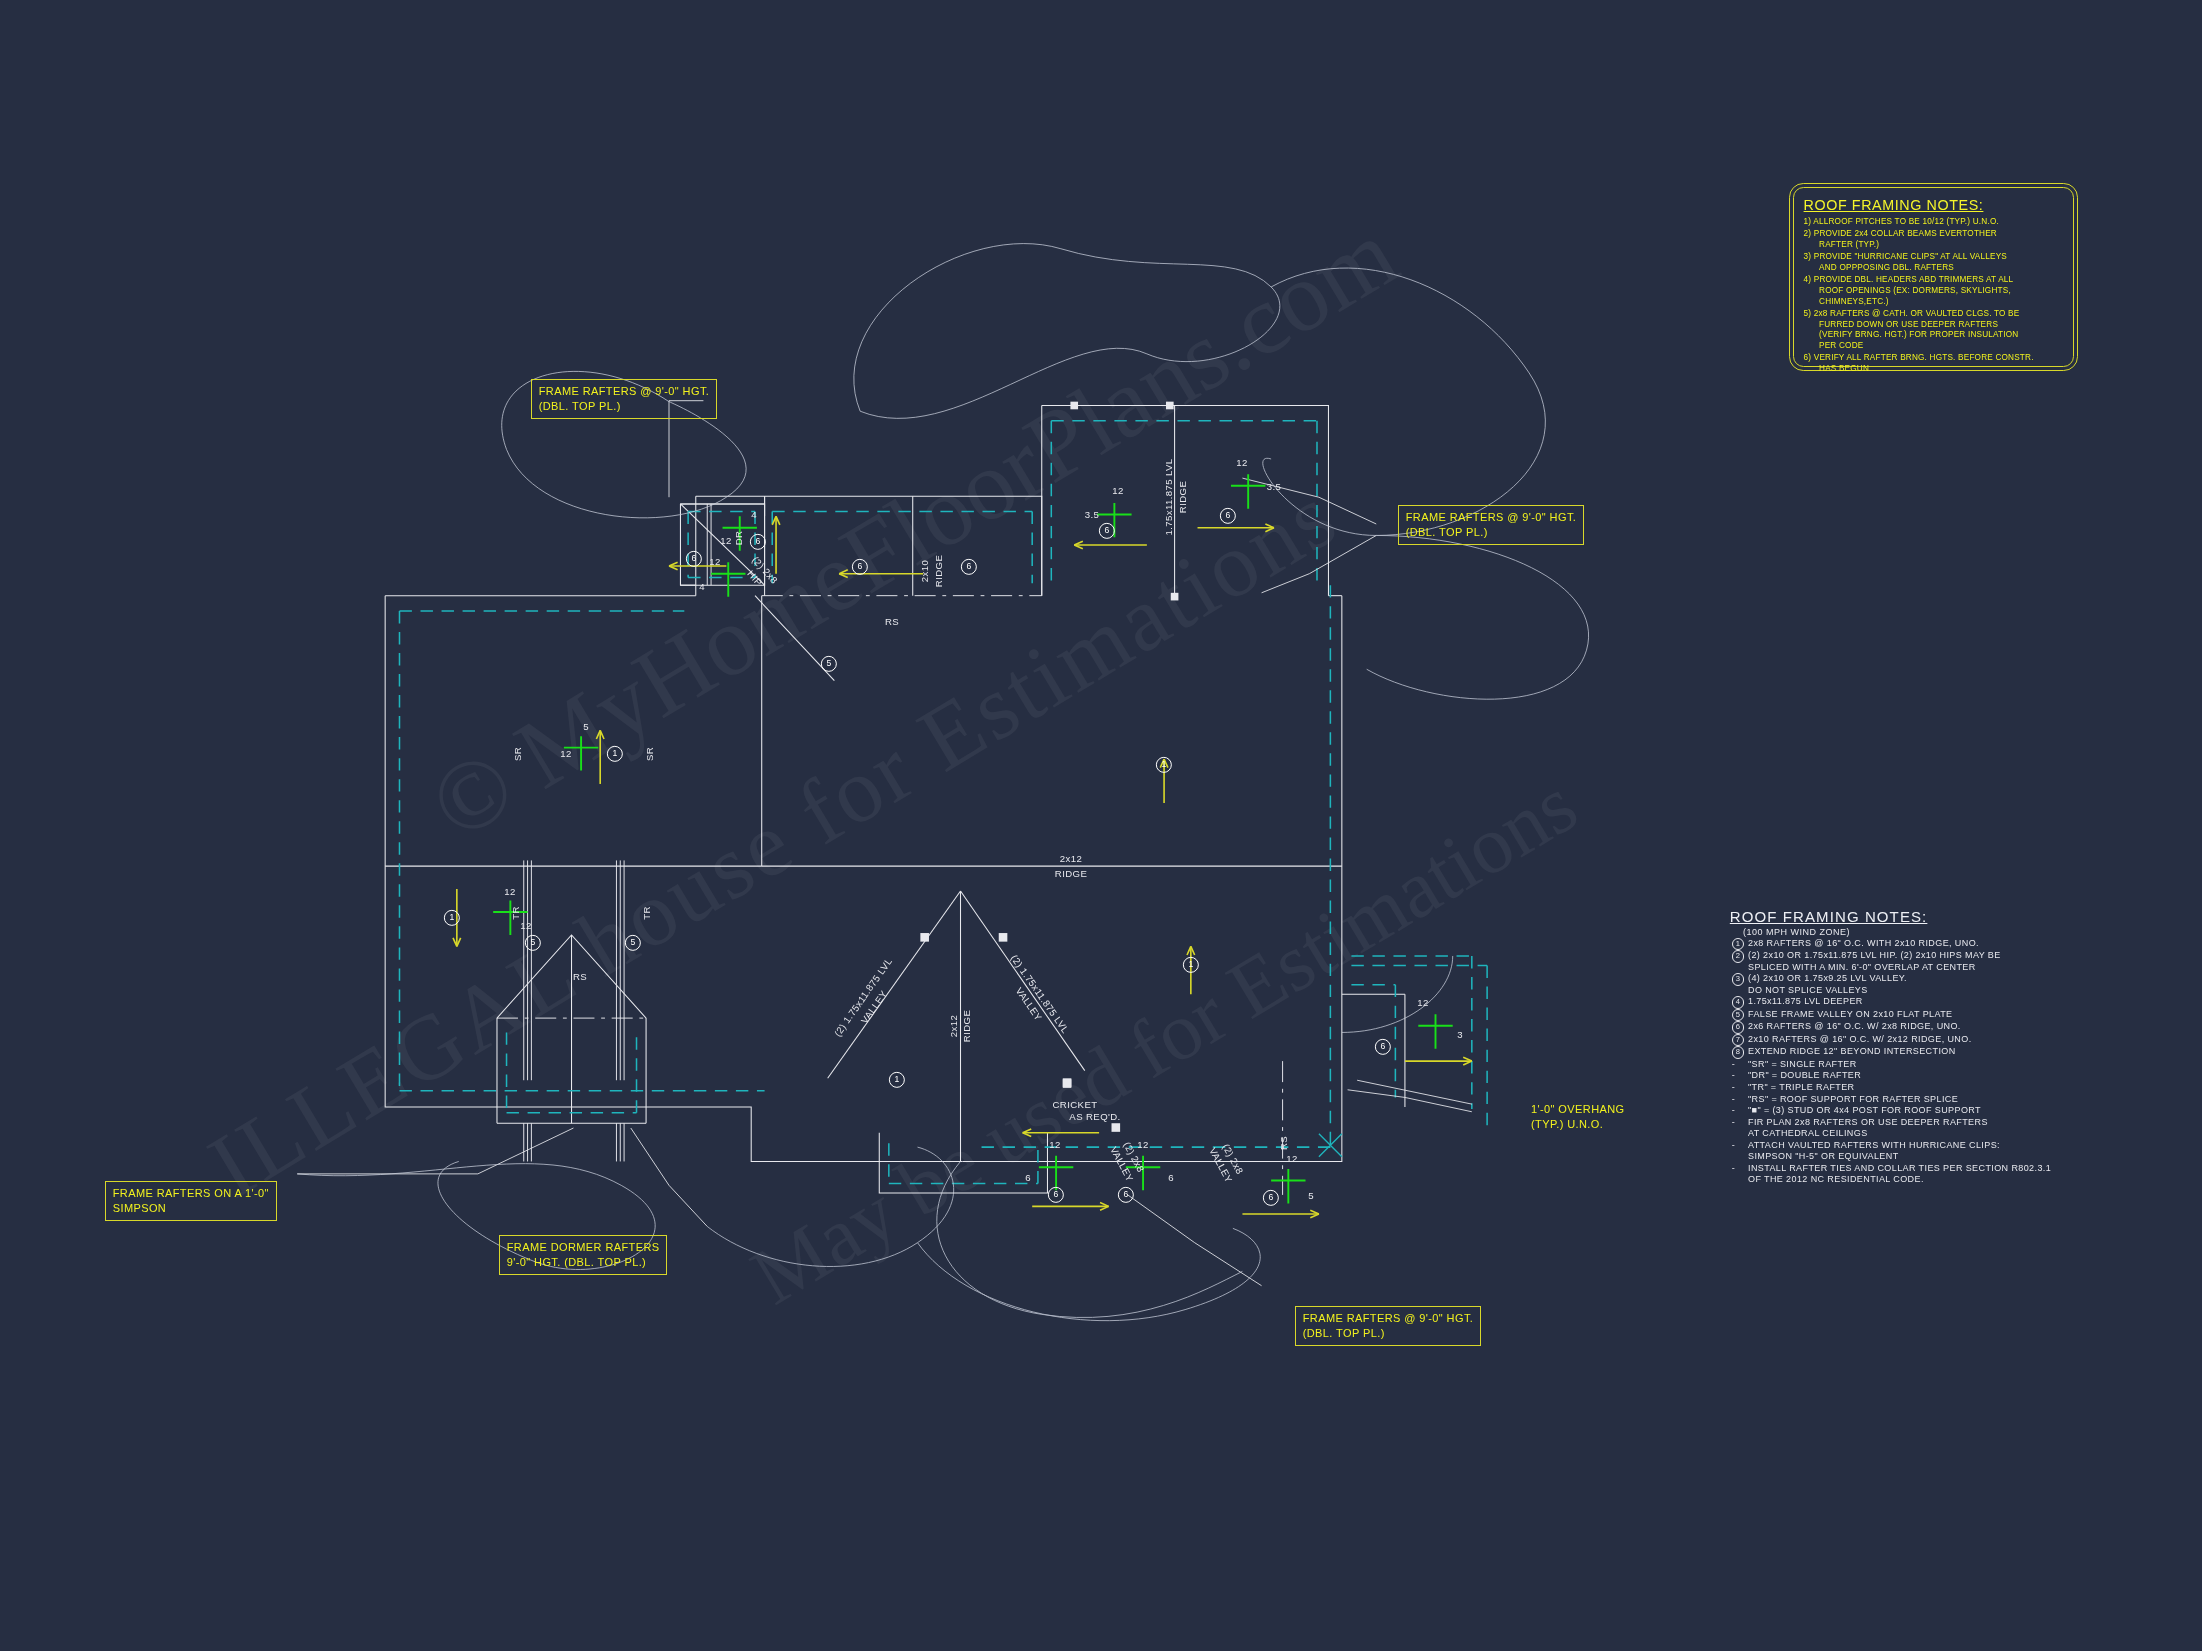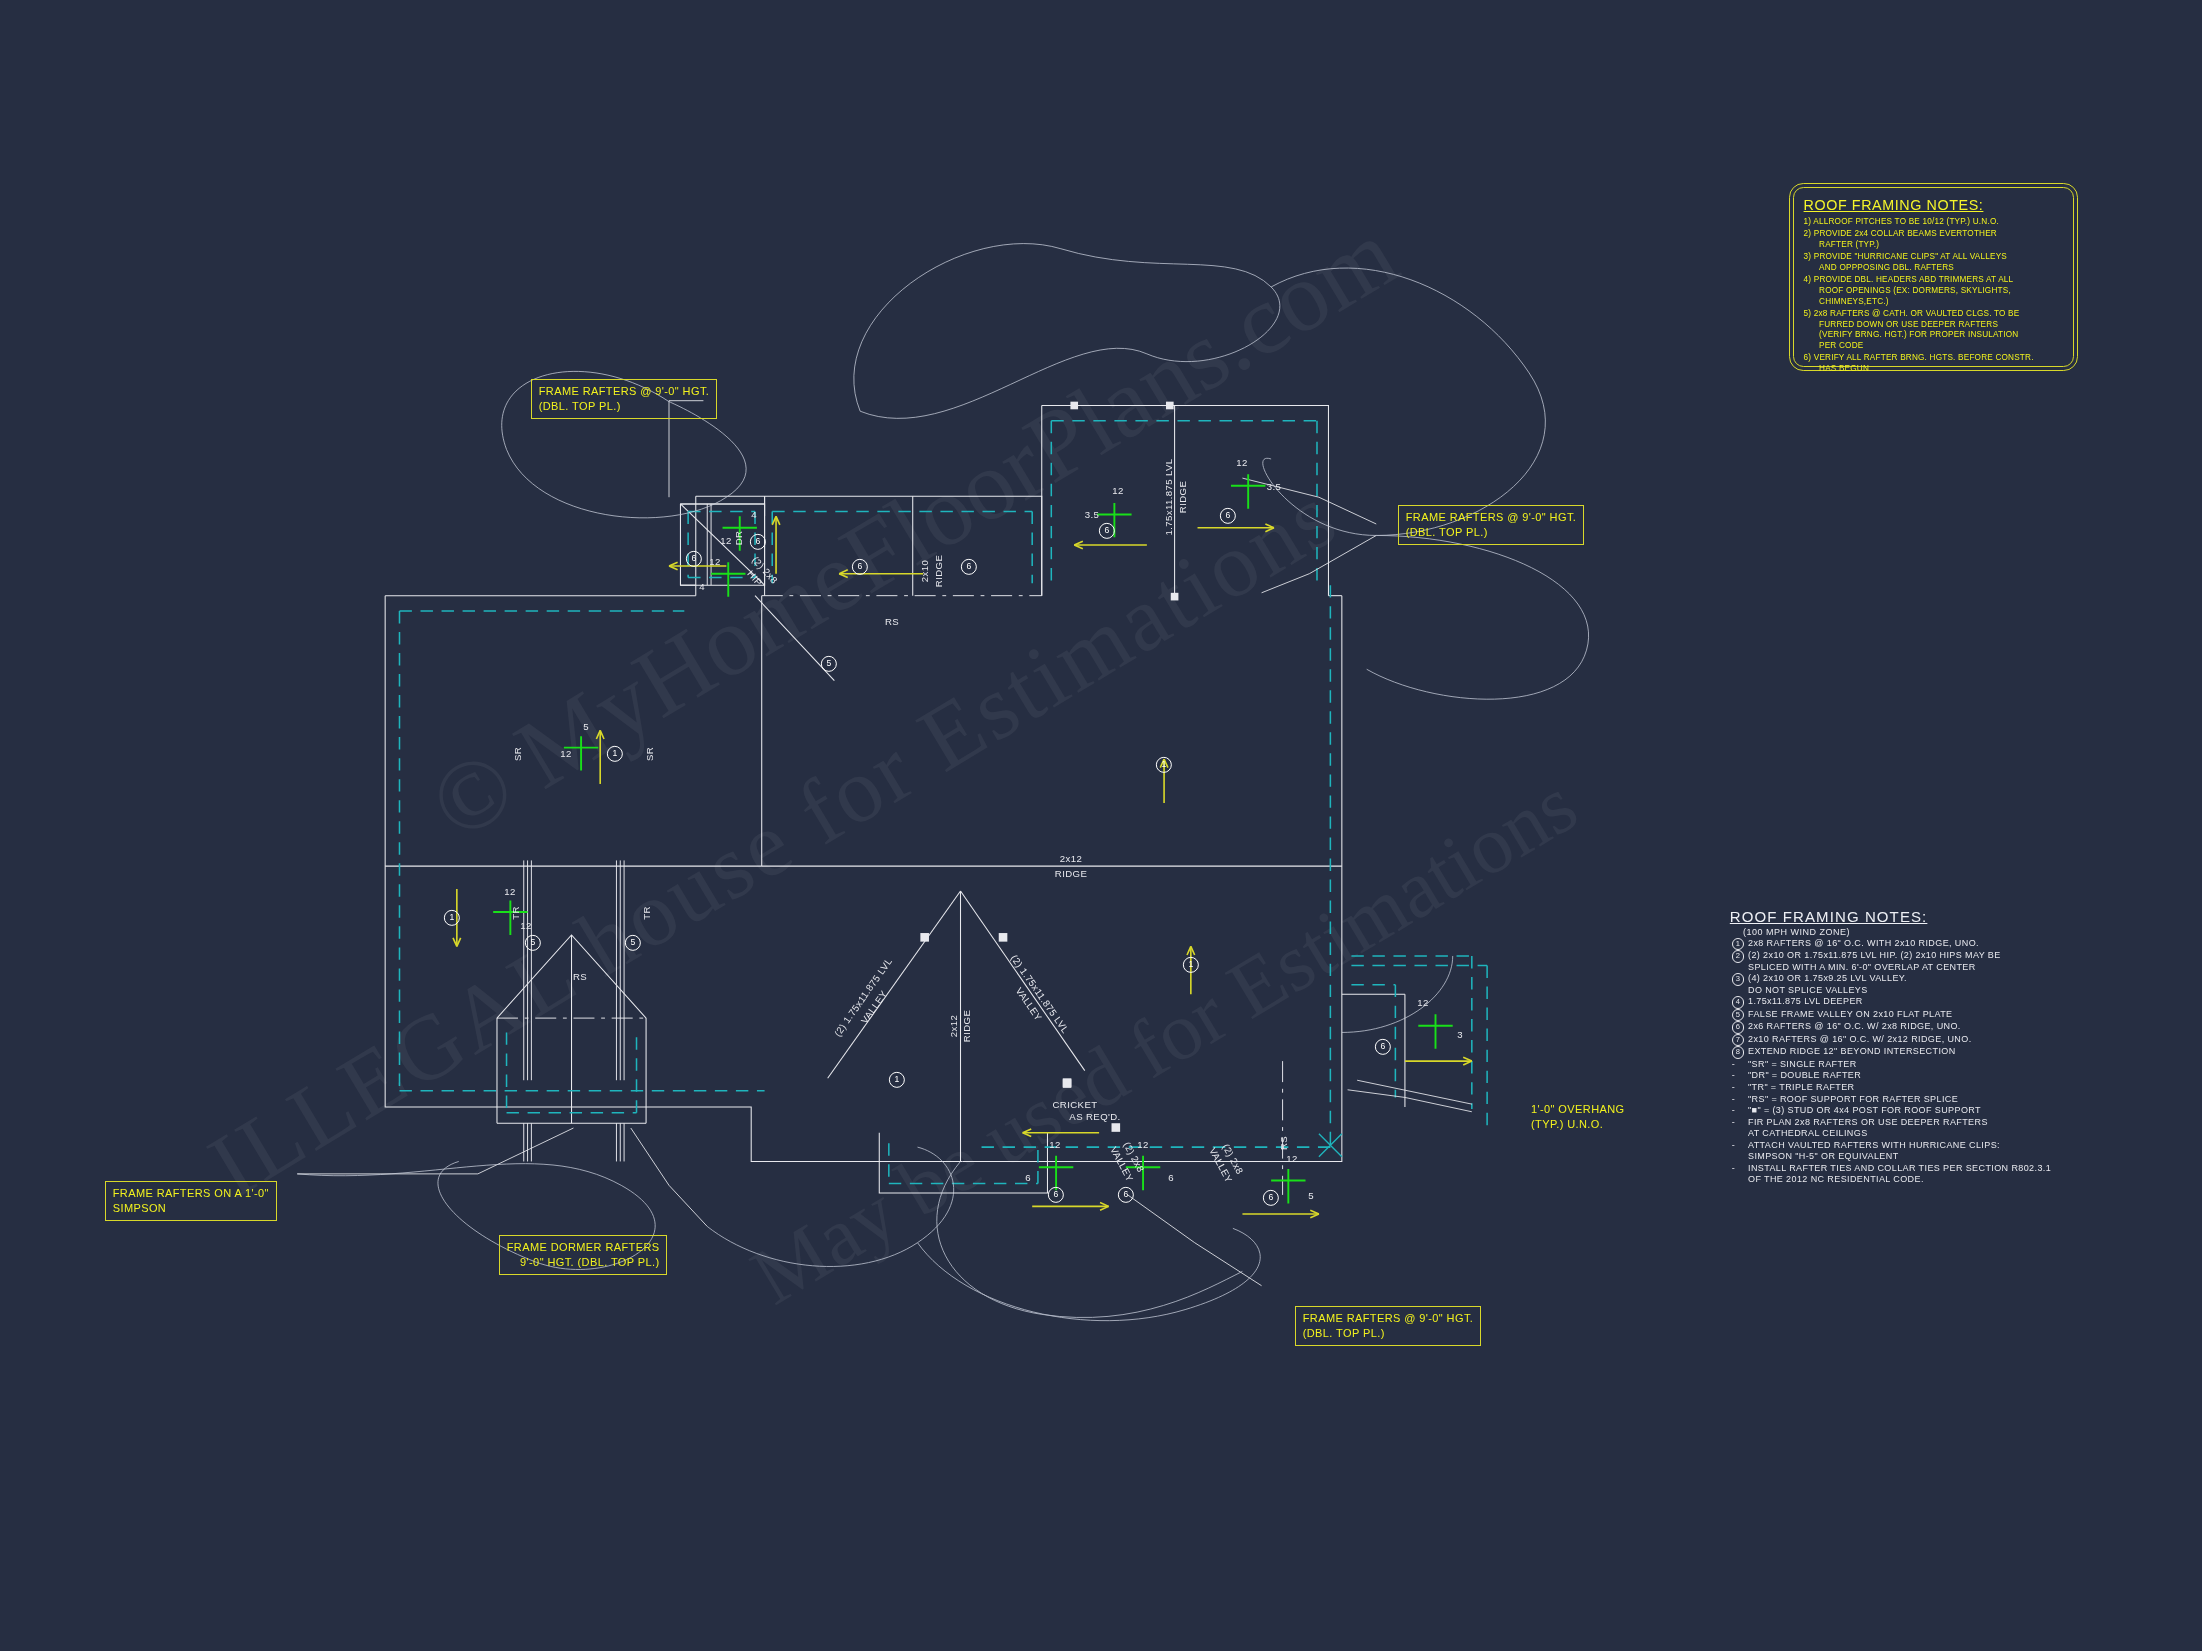--- a/index.html
+++ b/index.html
@@ -418,21 +418,21 @@
   <div class="callout" style="left:1398px;top:505px;">
     <div>FRAME RAFTERS @ 9'-0" HGT.</div>
     <div>(DBL. TOP PL.)</div>
   </div>
 
   <div class="callout" style="left:105px;top:1181px;">
     <div>FRAME RAFTERS ON A 1'-0"</div>
     <div>SIMPSON</div>
   </div>
 
-  <div class="callout" style="left:499px;top:1235px;text-align:right;">
+  <div class="callout" style="left:499px;top:1235px;">
     <div>FRAME DORMER RAFTERS</div>
     <div>9'-0" HGT. (DBL. TOP PL.)</div>
   </div>
 
   <div class="callout" style="left:1295px;top:1306px;">
     <div>FRAME RAFTERS @ 9'-0" HGT.</div>
     <div>(DBL. TOP PL.)</div>
   </div>
 
   <div class="plainyellow" style="left:1531px;top:1102px;">

